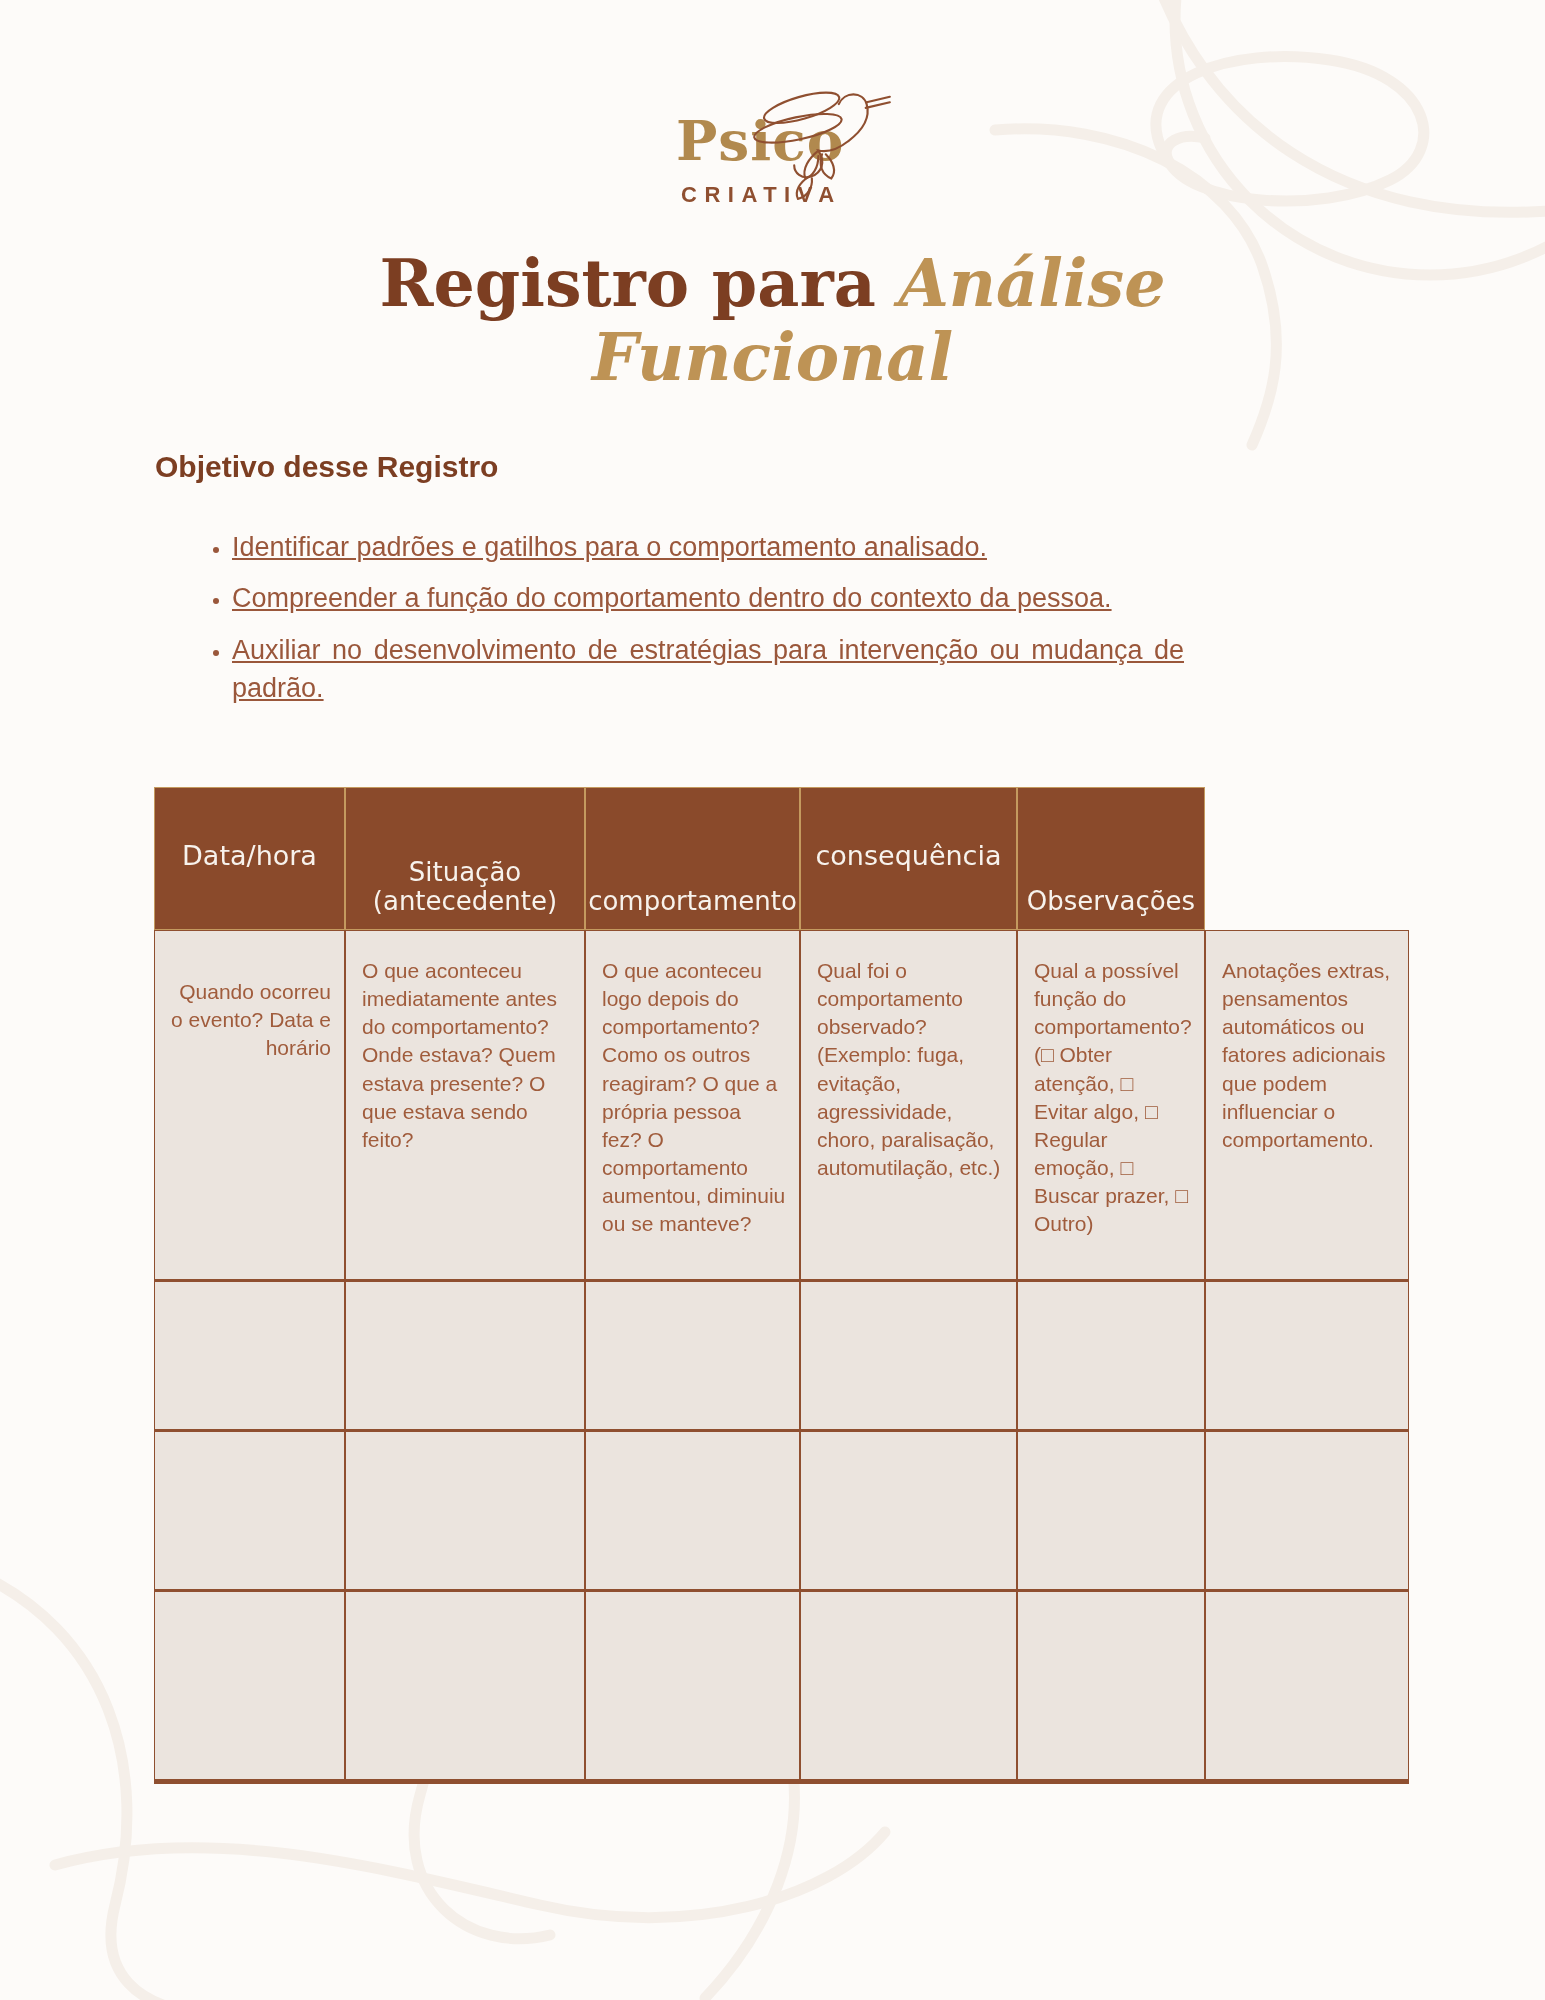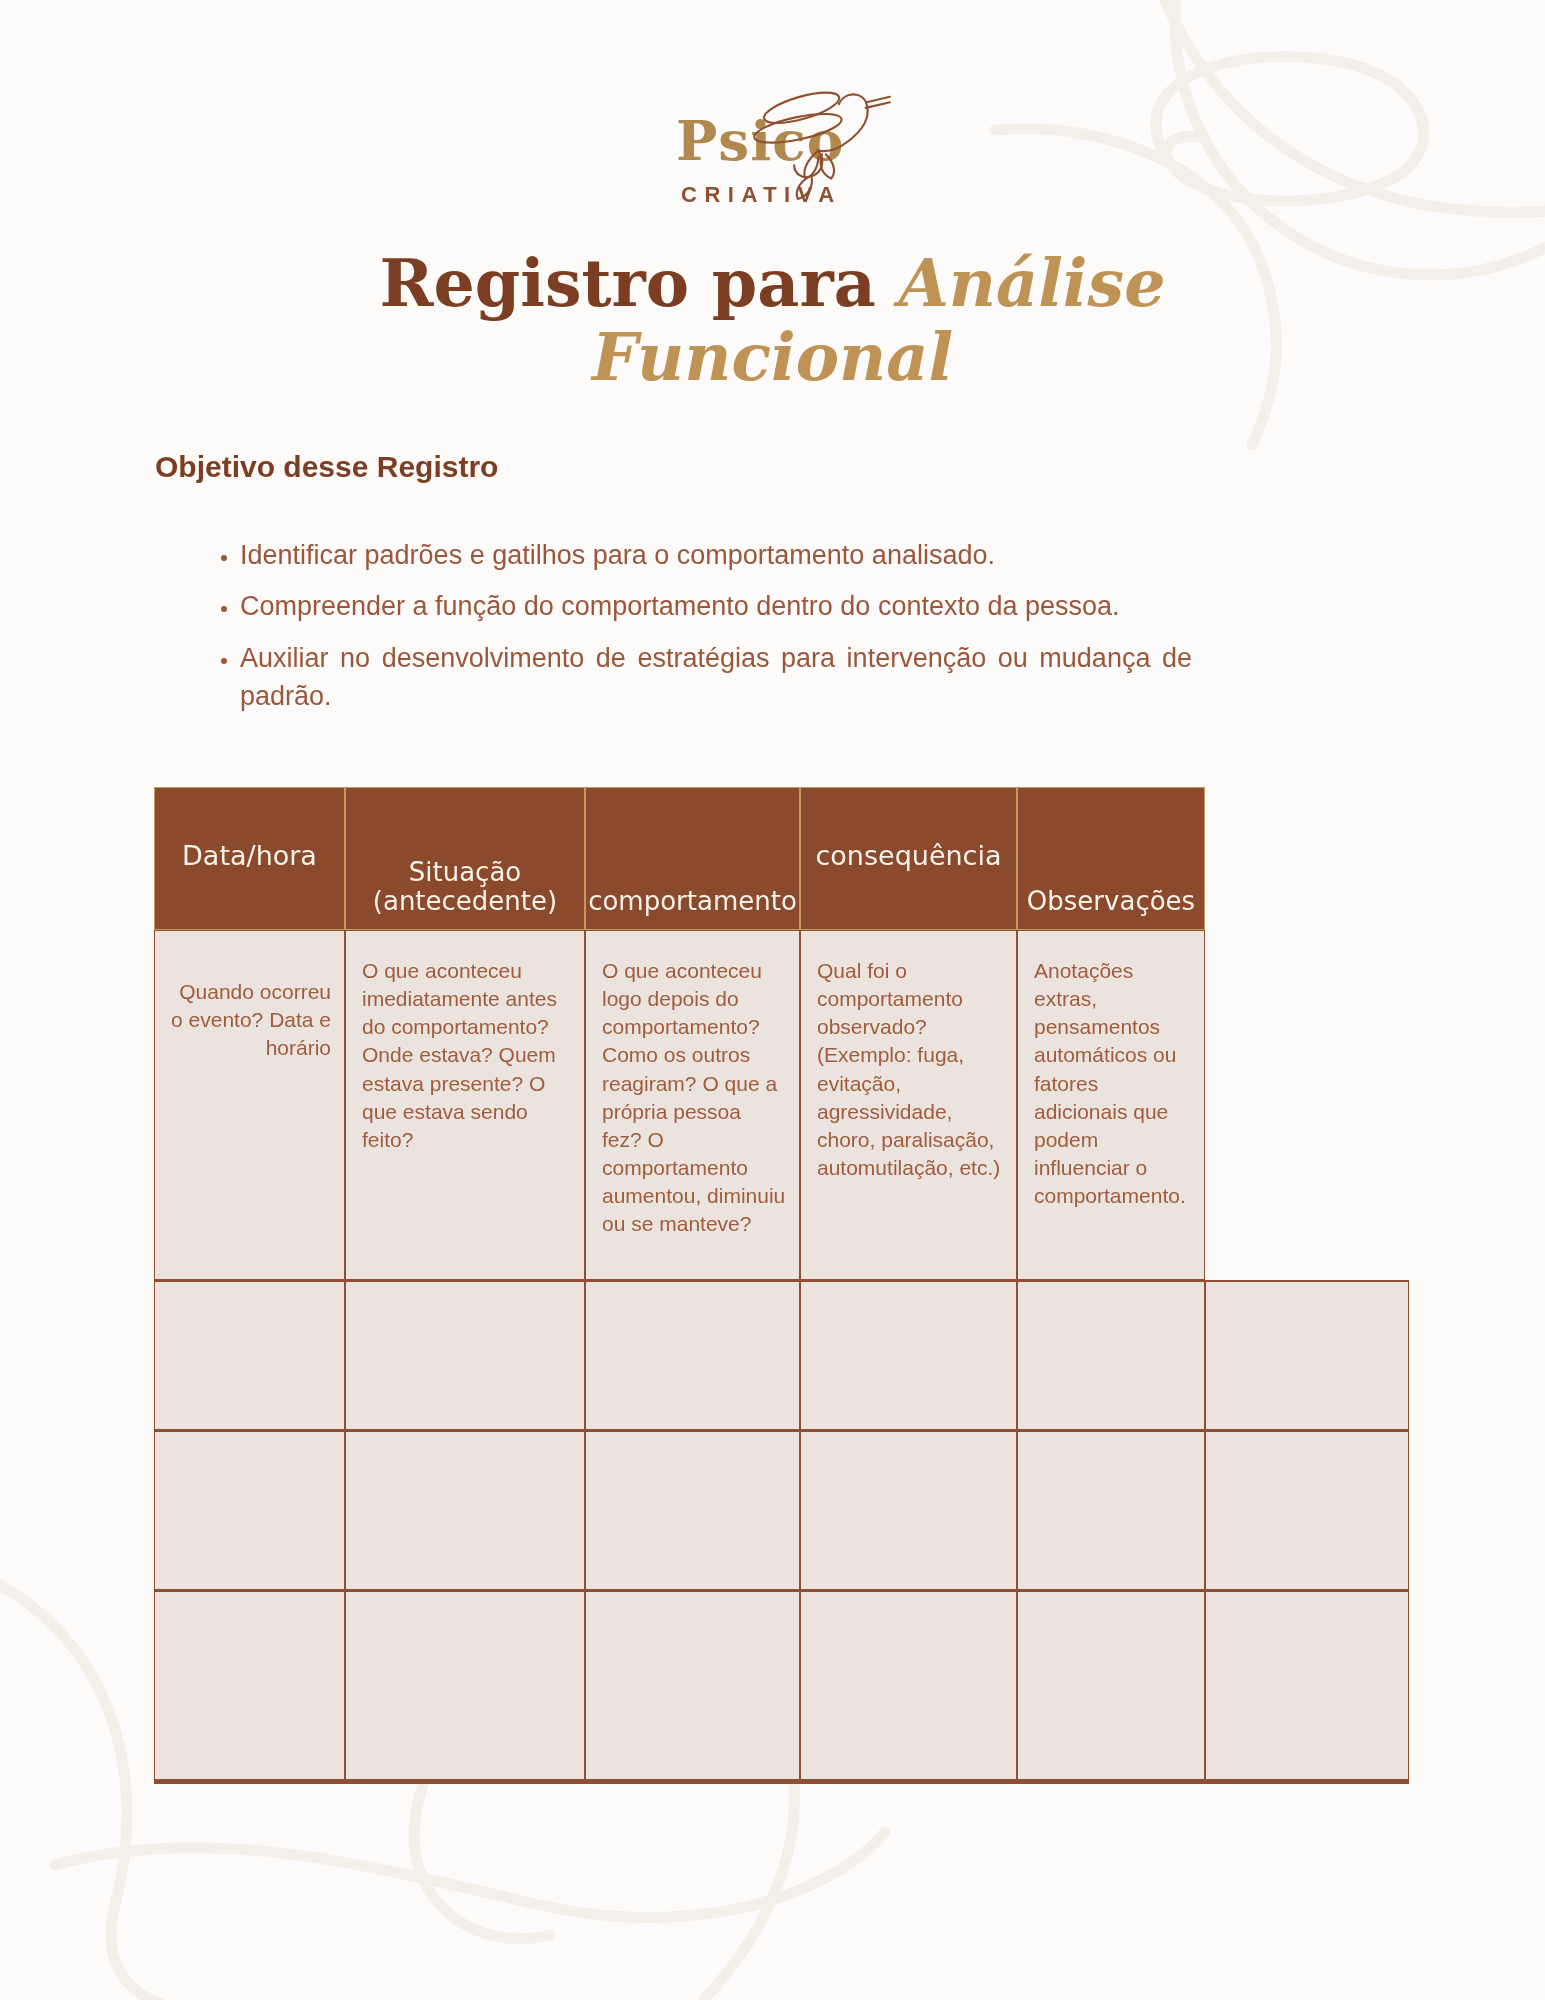--- a/index.html
+++ b/index.html
@@ -28,22 +28,22 @@
   
   .title{position:absolute;top:246px;left:0;width:100%;margin:0;text-align:center;
     font-family:"DejaVu Serif","Liberation Serif",serif;font-weight:600;font-size:65px;line-height:1.14;}
   .t-line1,.t-line2{display:block;}
   .t-brown{color:var(--title-brown);margin-top:17px;}
   .t-gold{color:var(--title-gold);font-style:italic;}
 
   
   .objective-heading{position:absolute;left:155px;top:450px;margin:0;font-size:30px;
     font-weight:700;color:var(--heading-brown);}
-  .bullets{position:absolute;left:198px;top:528px;width:952px;margin:8px;padding-left:34px;
-    color:var(--body-brown);font-size:27px;line-height:1.42;list-style:disc;}
+  .bullets{position:absolute;left:198px;top:528px;width:952px;margin:0;padding-left:34px;
+    color:var(--body-brown);font-size:27px;line-height:1.42;list-style:disc;text-decoration:underline;}
   .bullets li{margin-bottom:13px;text-align:justify;}
   .bullets li::marker{color:var(--body-brown);font-size:0.75em;}
 
   
   .ftable{position:absolute;left:154px;top:787px;width:1255px;border-bottom:4px solid var(--table-border);}
   .row{display:grid;grid-template-columns:191px 240px 215px 217px 188px 204px;}
   .row-header{height:143px;}
   .row-desc{height:350px;}
   .re0{height:150px;} .re1{height:160px;} .re2{height:190px;}
   .th{background:var(--table-header-bg);border:1.5px solid var(--table-gold-border);
@@ -120,20 +120,21 @@
         </div>
         <div class="th col5">
           <span>Observações</span>
         </div>
       </div>
     <div class="row row-desc">
         <div class="td col0">Quando ocorreu o evento? Data e horário</div>
         <div class="td col1">O que aconteceu imediatamente antes do comportamento? Onde estava? Quem estava presente? O que estava sendo feito?</div>
         <div class="td col3">O que aconteceu logo depois do comportamento? Como os outros reagiram? O que a própria pessoa fez? O comportamento aumentou, diminuiu ou se manteve?</div>
         <div class="td col2">Qual foi o comportamento observado? (Exemplo: fuga, evitação, agressividade, choro, paralisação, automutilação, etc.)</div>
+        <div class="td col4">Qual a possível função do comportamento? (□ Obter atenção, □ Evitar algo, □ Regular emoção, □ Buscar prazer, □ Outro)</div>
         <div class="td col5">Anotações extras, pensamentos automáticos ou fatores adicionais que podem influenciar o comportamento.</div>
       </div>
   <div class="row row-empty re0">
         <div class="tde col0"></div>
         <div class="tde col1"></div>
         <div class="tde col2"></div>
         <div class="tde col3"></div>
         <div class="tde col4"></div>
         <div class="tde col5"></div>
       </div>

